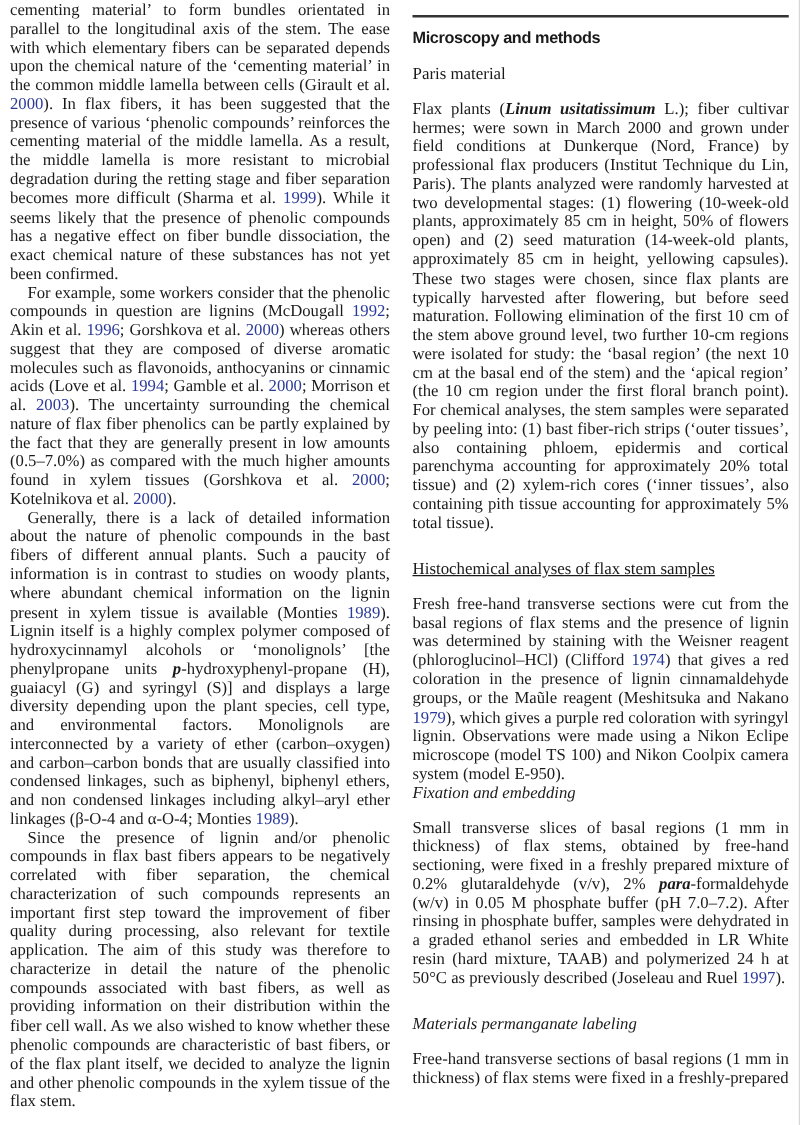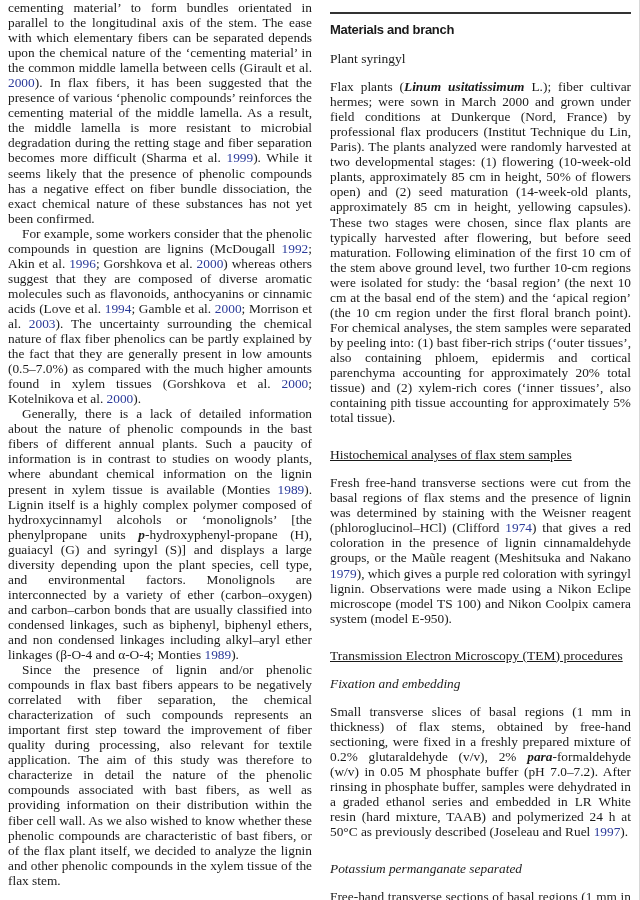--- a/index.html
+++ b/index.html
@@ -42,29 +42,28 @@
 
   <div class="col col-left">
     <p>cementing material’ to form bundles orientated in parallel to the longitudinal axis of the stem. The ease with which elementary fibers can be separated depends upon the chemical nature of the ‘cementing material’ in the common middle lamella between cells (Girault et al. <span class="ref">2000</span>). In flax fibers, it has been suggested that the presence of various ‘phenolic compounds’ reinforces the cementing material of the middle lamella. As a result, the middle lamella is more resistant to microbial degradation during the retting stage and fiber separation becomes more difficult (Sharma et al. <span class="ref">1999</span>). While it seems likely that the presence of phenolic compounds has a negative effect on fiber bundle dissociation, the exact chemical nature of these substances has not yet been confirmed.</p>
     <p class="indent">For example, some workers consider that the phenolic compounds in question are lignins (McDougall <span class="ref">1992</span>; Akin et al. <span class="ref">1996</span>; Gorshkova et al. <span class="ref">2000</span>) whereas others suggest that they are composed of diverse aromatic molecules such as flavonoids, anthocyanins or cinnamic acids (Love et al. <span class="ref">1994</span>; Gamble et al. <span class="ref">2000</span>; Morrison et al. <span class="ref">2003</span>). The uncertainty surrounding the chemical nature of flax fiber phenolics can be partly explained by the fact that they are generally present in low amounts (0.5–7.0%) as compared with the much higher amounts found in xylem tissues (Gorshkova et al. <span class="ref">2000</span>; Kotelnikova et al. <span class="ref">2000</span>).</p>
     <p class="indent">Generally, there is a lack of detailed information about the nature of phenolic compounds in the bast fibers of different annual plants. Such a paucity of information is in contrast to studies on woody plants, where abundant chemical information on the lignin present in xylem tissue is available (Monties <span class="ref">1989</span>). Lignin itself is a highly complex polymer composed of hydroxycinnamyl alcohols or ‘monolignols’ [the phenylpropane units <em>p</em>-hydroxyphenyl-propane (H), guaiacyl (G) and syringyl (S)] and displays a large diversity depending upon the plant species, cell type, and environmental factors. Monolignols are interconnected by a variety of ether (carbon–oxygen) and carbon–carbon bonds that are usually classified into condensed linkages, such as biphenyl, biphenyl ethers, and non condensed linkages including alkyl–aryl ether linkages (β-O-4 and α-O-4; Monties <span class="ref">1989</span>).</p>
     <p class="indent">Since the presence of lignin and/or phenolic compounds in flax bast fibers appears to be negatively correlated with fiber separation, the chemical characterization of such compounds represents an important first step toward the improvement of fiber quality during processing, also relevant for textile application. The aim of this study was therefore to characterize in detail the nature of the phenolic compounds associated with bast fibers, as well as providing information on their distribution within the fiber cell wall. As we also wished to know whether these phenolic compounds are characteristic of bast fibers, or of the flax plant itself, we decided to analyze the lignin and other phenolic compounds in the xylem tissue of the flax stem.</p>
   </div>
 
   <div class="col col-right">
     <div class="rule"></div>
-    <div class="section-head">Materials and branch</div>
+    <div class="section-head">Microscopy and methods</div>
 
-    <div class="sub-head">Plant syringyl</div>
+    <div class="sub-head">Paris material</div>
     <p>Flax plants (<em>Linum usitatissimum</em> L.); fiber cultivar hermes; were sown in March 2000 and grown under field conditions at Dunkerque (Nord, France) by professional flax producers (Institut Technique du Lin, Paris). The plants analyzed were randomly harvested at two developmental stages: (1) flowering (10-week-old plants, approximately 85 cm in height, 50% of flowers open) and (2) seed maturation (14-week-old plants, approximately 85 cm in height, yellowing capsules). These two stages were chosen, since flax plants are typically harvested after flowering, but before seed maturation. Following elimination of the first 10 cm of the stem above ground level, two further 10-cm regions were isolated for study: the ‘basal region’ (the next 10 cm at the basal end of the stem) and the ‘apical region’ (the 10 cm region under the first floral branch point). For chemical analyses, the stem samples were separated by peeling into: (1) bast fiber-rich strips (‘outer tissues’, also containing phloem, epidermis and cortical parenchyma accounting for approximately 20% total tissue) and (2) xylem-rich cores (‘inner tissues’, also containing pith tissue accounting for approximately 5% total tissue).</p>
 
     <div class="sub-head gap">Histochemical analyses of flax stem samples</div>
     <p>Fresh free-hand transverse sections were cut from the basal regions of flax stems and the presence of lignin was determined by staining with the Weisner reagent (phloroglucinol–HCl) (Clifford <span class="ref">1974</span>) that gives a red coloration in the presence of lignin cinnamaldehyde groups, or the Maũle reagent (Meshitsuka and Nakano <span class="ref">1979</span>), which gives a purple red coloration with syringyl lignin. Observations were made using a Nikon Eclipe microscope (model TS 100) and Nikon Coolpix camera system (model E-950).</p>
 
-    <div class="sub-head gap">Transmission Electron Microscopy (TEM) procedures</div>
     <div class="ital-head">Fixation and embedding</div>
     <p>Small transverse slices of basal regions (1 mm in thickness) of flax stems, obtained by free-hand sectioning, were fixed in a freshly prepared mixture of 0.2% glutaraldehyde (v/v), 2% <em>para</em>-formaldehyde (w/v) in 0.05 M phosphate buffer (pH 7.0–7.2). After rinsing in phosphate buffer, samples were dehydrated in a graded ethanol series and embedded in LR White resin (hard mixture, TAAB) and polymerized 24 h at 50°C as previously described (Joseleau and Ruel <span class="ref">1997</span>).</p>
 
-    <div class="ital-head gap">Potassium permanganate separated</div>
+    <div class="ital-head gap">Materials permanganate labeling</div>
     <p>Free-hand transverse sections of basal regions (1 mm in thickness) of flax stems were fixed in a freshly-prepared</p>
   </div>
 
 </div>
 
 </body></html>

